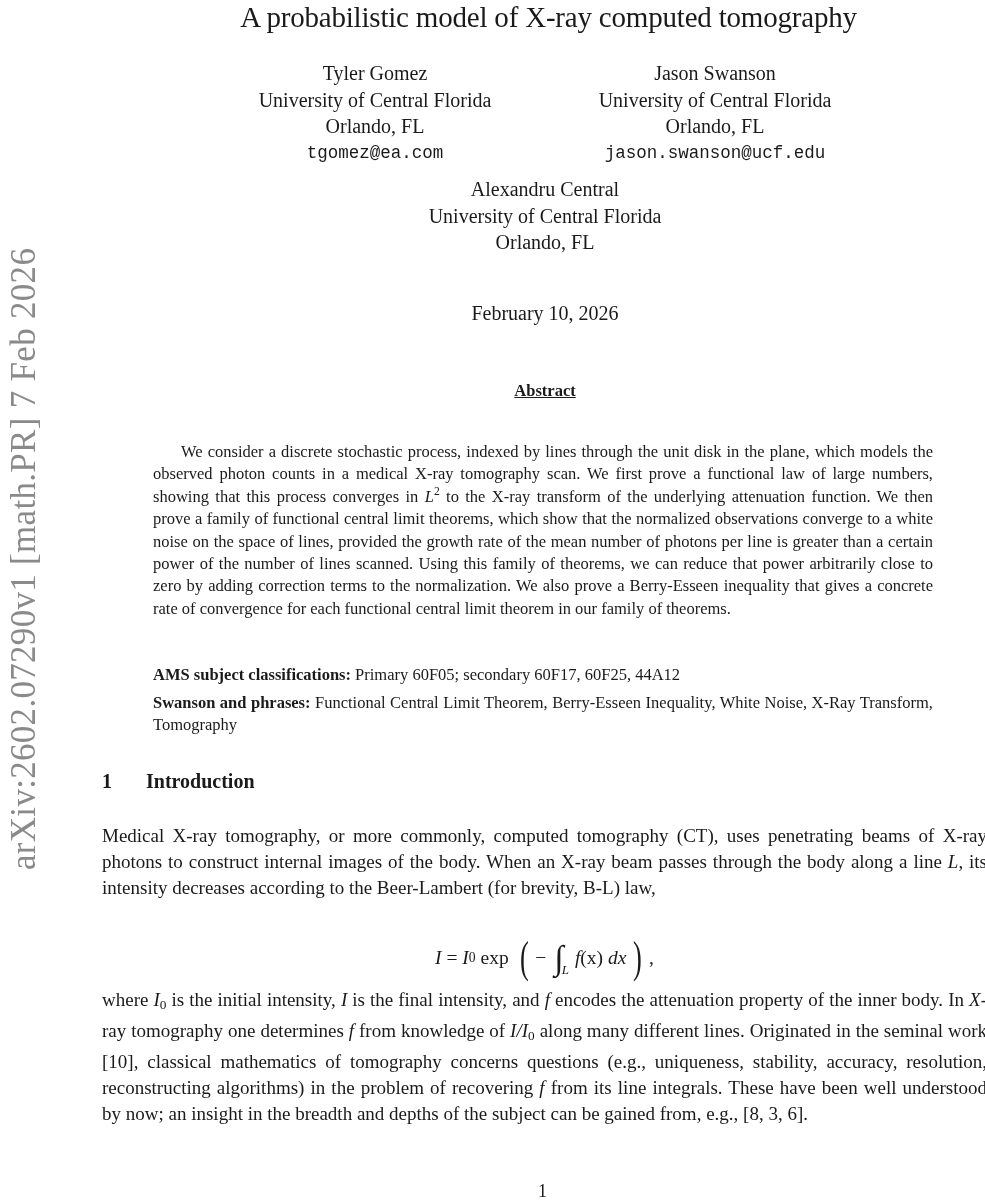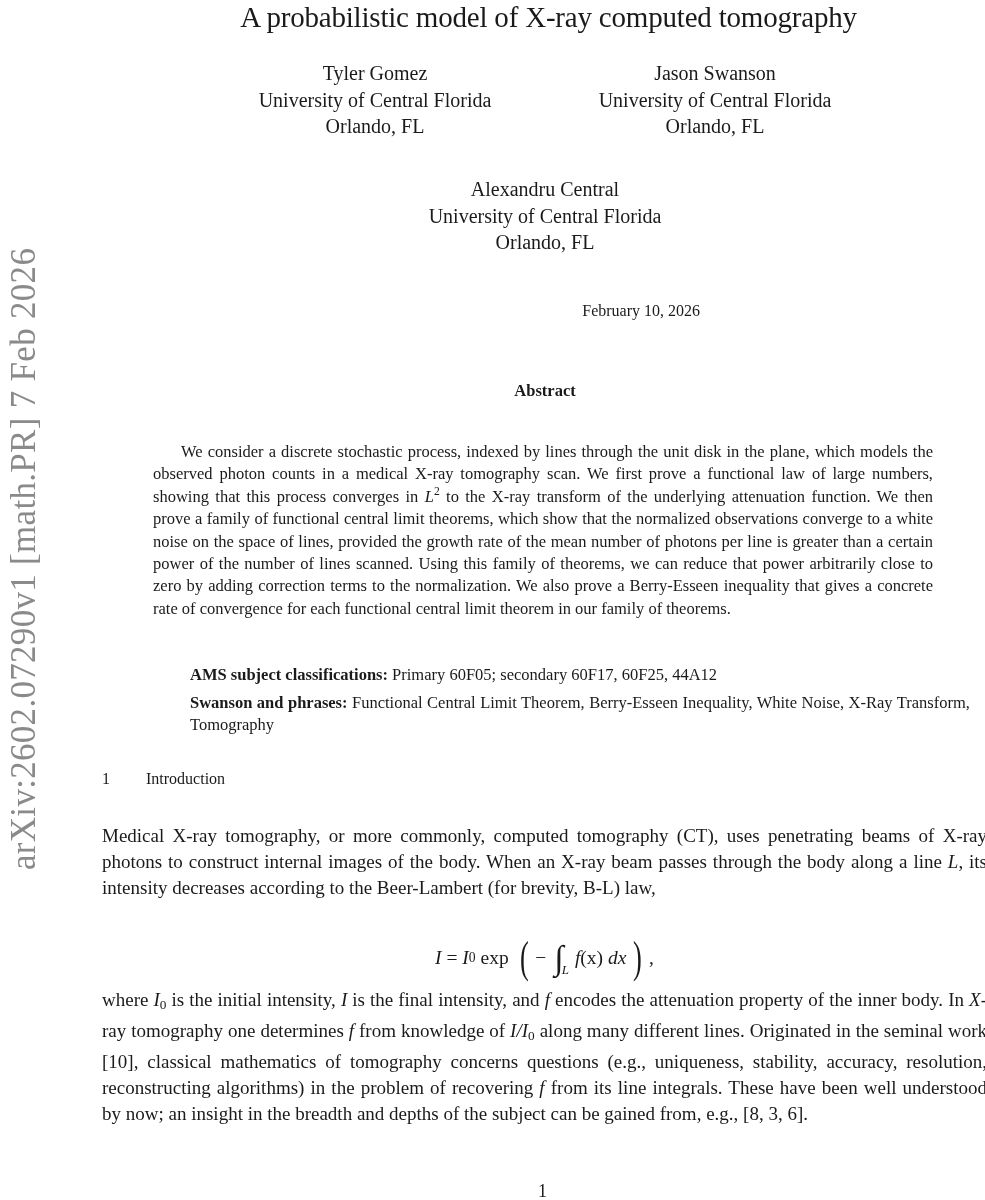--- a/index.html
+++ b/index.html
@@ -3,53 +3,55 @@
 <meta charset="utf-8">
 <style>
   html, body { margin:0; padding:0; background:#ffffff; }
   body { width:985px; height:1200px; position:relative; overflow:hidden; color:#1a1a1a;
          font-family:"Liberation Serif","DejaVu Serif",serif; }
   .abs { position:absolute; }
   .title { left:4px; width:985px; top:0; font-size:29px; line-height:34px; text-align:center; letter-spacing:-0.2px; padding-left:104px; box-sizing:border-box; }
   .arxiv { left:4px; top:870px; transform-origin:0 0; transform:rotate(-90deg); font-size:35px; color:#8a8a8a; white-space:nowrap; letter-spacing:0.3px; line-height:40px; }
   .author { font-size:20px; line-height:26.5px; text-align:center; }
   .mono { font-family:"Liberation Mono","DejaVu Sans Mono",monospace; font-size:17.5px; }
-  .date { font-size:16px; text-align:right; }
-  .abs-title { font-weight:bold; font-size:16.5px; text-align:center; }
+  .date { font-size:20px; text-align:center; }
+  .abs-title { font-weight:bold; font-size:16.5px; text-align:center;text-decoration:underline; }
   .abstract { left:153px; width:780px; top:441px; font-size:16.5px; line-height:22.4px; text-align:justify; }
   .abstract p { margin:0; text-indent:28px; }
-  .meta { left:153px; width:780px; font-size:16.5px; line-height:22.4px; text-align:justify;margin-left:37px; }
+  .meta { left:153px; width:780px; font-size:16.5px; line-height:22.4px; text-align:justify; }
   .meta b { font-weight:bold; }
-  .section { left:102px; top:770px; font-size:16px; font-weight:normal; }
+  .section { left:102px; top:770px; font-size:20px; font-weight:bold; }
   .section .num { display:inline-block; width:44px; }
   .body { left:102px; width:885px; font-size:19px; line-height:26px; text-align:justify; }
   .body p { margin:0; }
   .eq { left:0; width:985px; top:930px; height:56px; font-size:19.5px; text-align:center; }
   i.m { font-style:italic; }
   sub { font-size:70%; vertical-align:-3px; }
   sup { font-size:70%; vertical-align:7px; line-height:0; }
   .pagenum { left:0; width:1085px; top:1181px; font-size:18px; text-align:center; }
 </style>
 </head>
 <body>
 
 <div class="abs title">A probabilistic model of X-ray computed tomography</div>
 
 <div class="abs arxiv">arXiv:2602.07290v1  [math.PR]  7 Feb 2026</div>
 
 <div class="abs author" style="left:220px;width:310px;top:60px;">
   <div>Tyler Gomez</div>
   <div>University of Central Florida</div>
   <div>Orlando, FL</div>
+  <div class="mono">tgomez@ea.com</div>
 </div>
 
 <div class="abs author" style="left:560px;width:310px;top:60px;">
   <div>Jason Swanson</div>
   <div>University of Central Florida</div>
   <div>Orlando, FL</div>
+  <div class="mono">jason.swanson@ucf.edu</div>
 </div>
 
 <div class="abs author" style="left:390px;width:310px;top:176px;">
   <div>Alexandru Central</div>
   <div>University of Central Florida</div>
   <div>Orlando, FL</div>
 </div>
 
 <div class="abs date" style="left:390px;width:310px;top:302px;">February 10, 2026</div>
 

